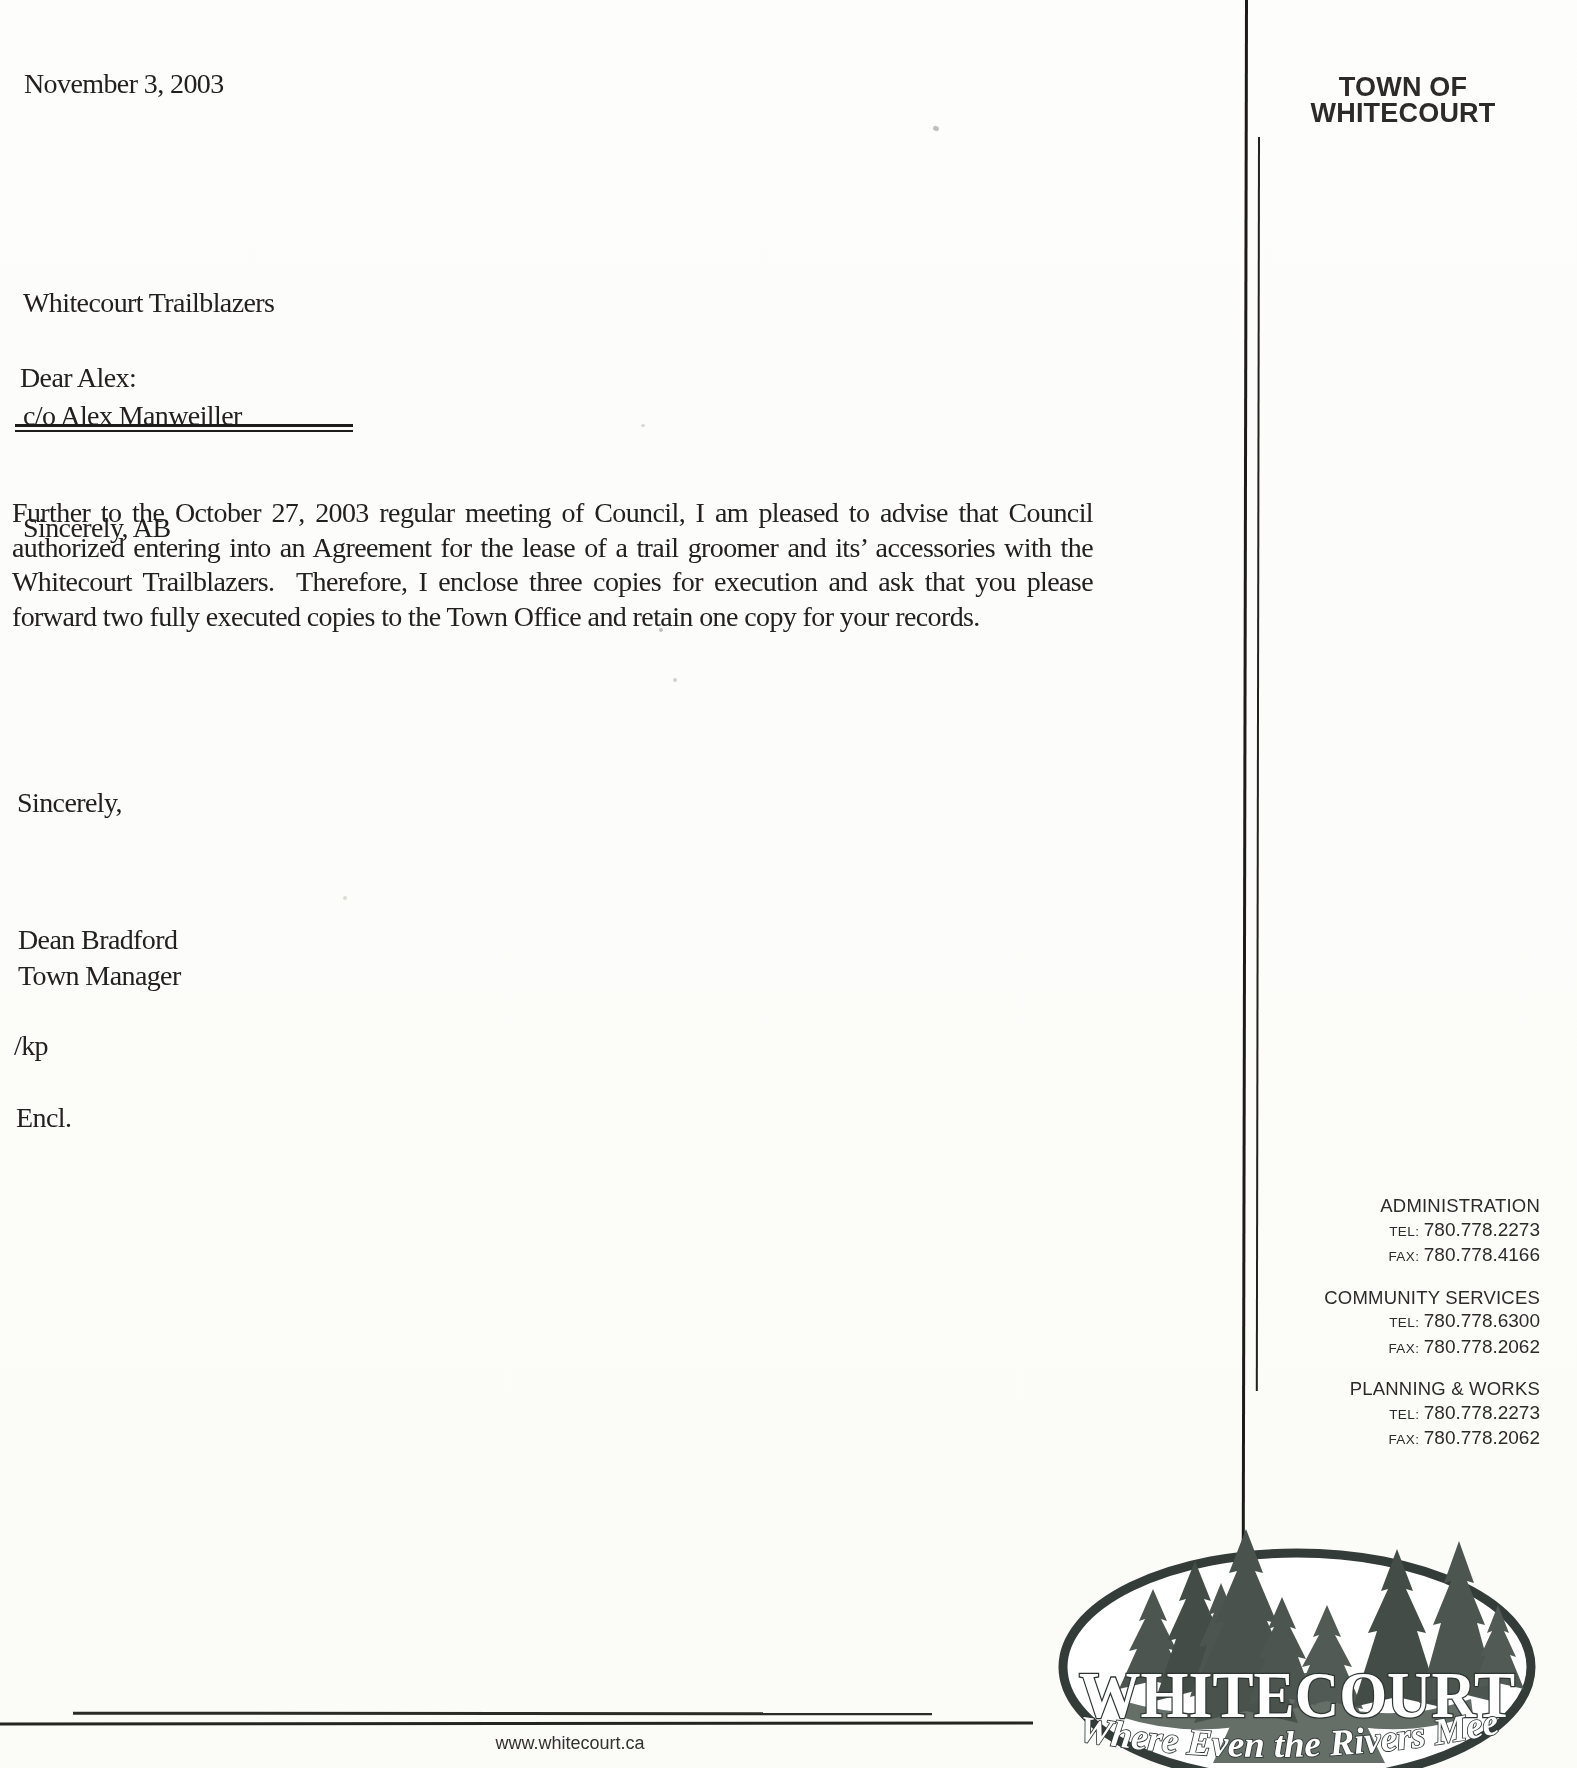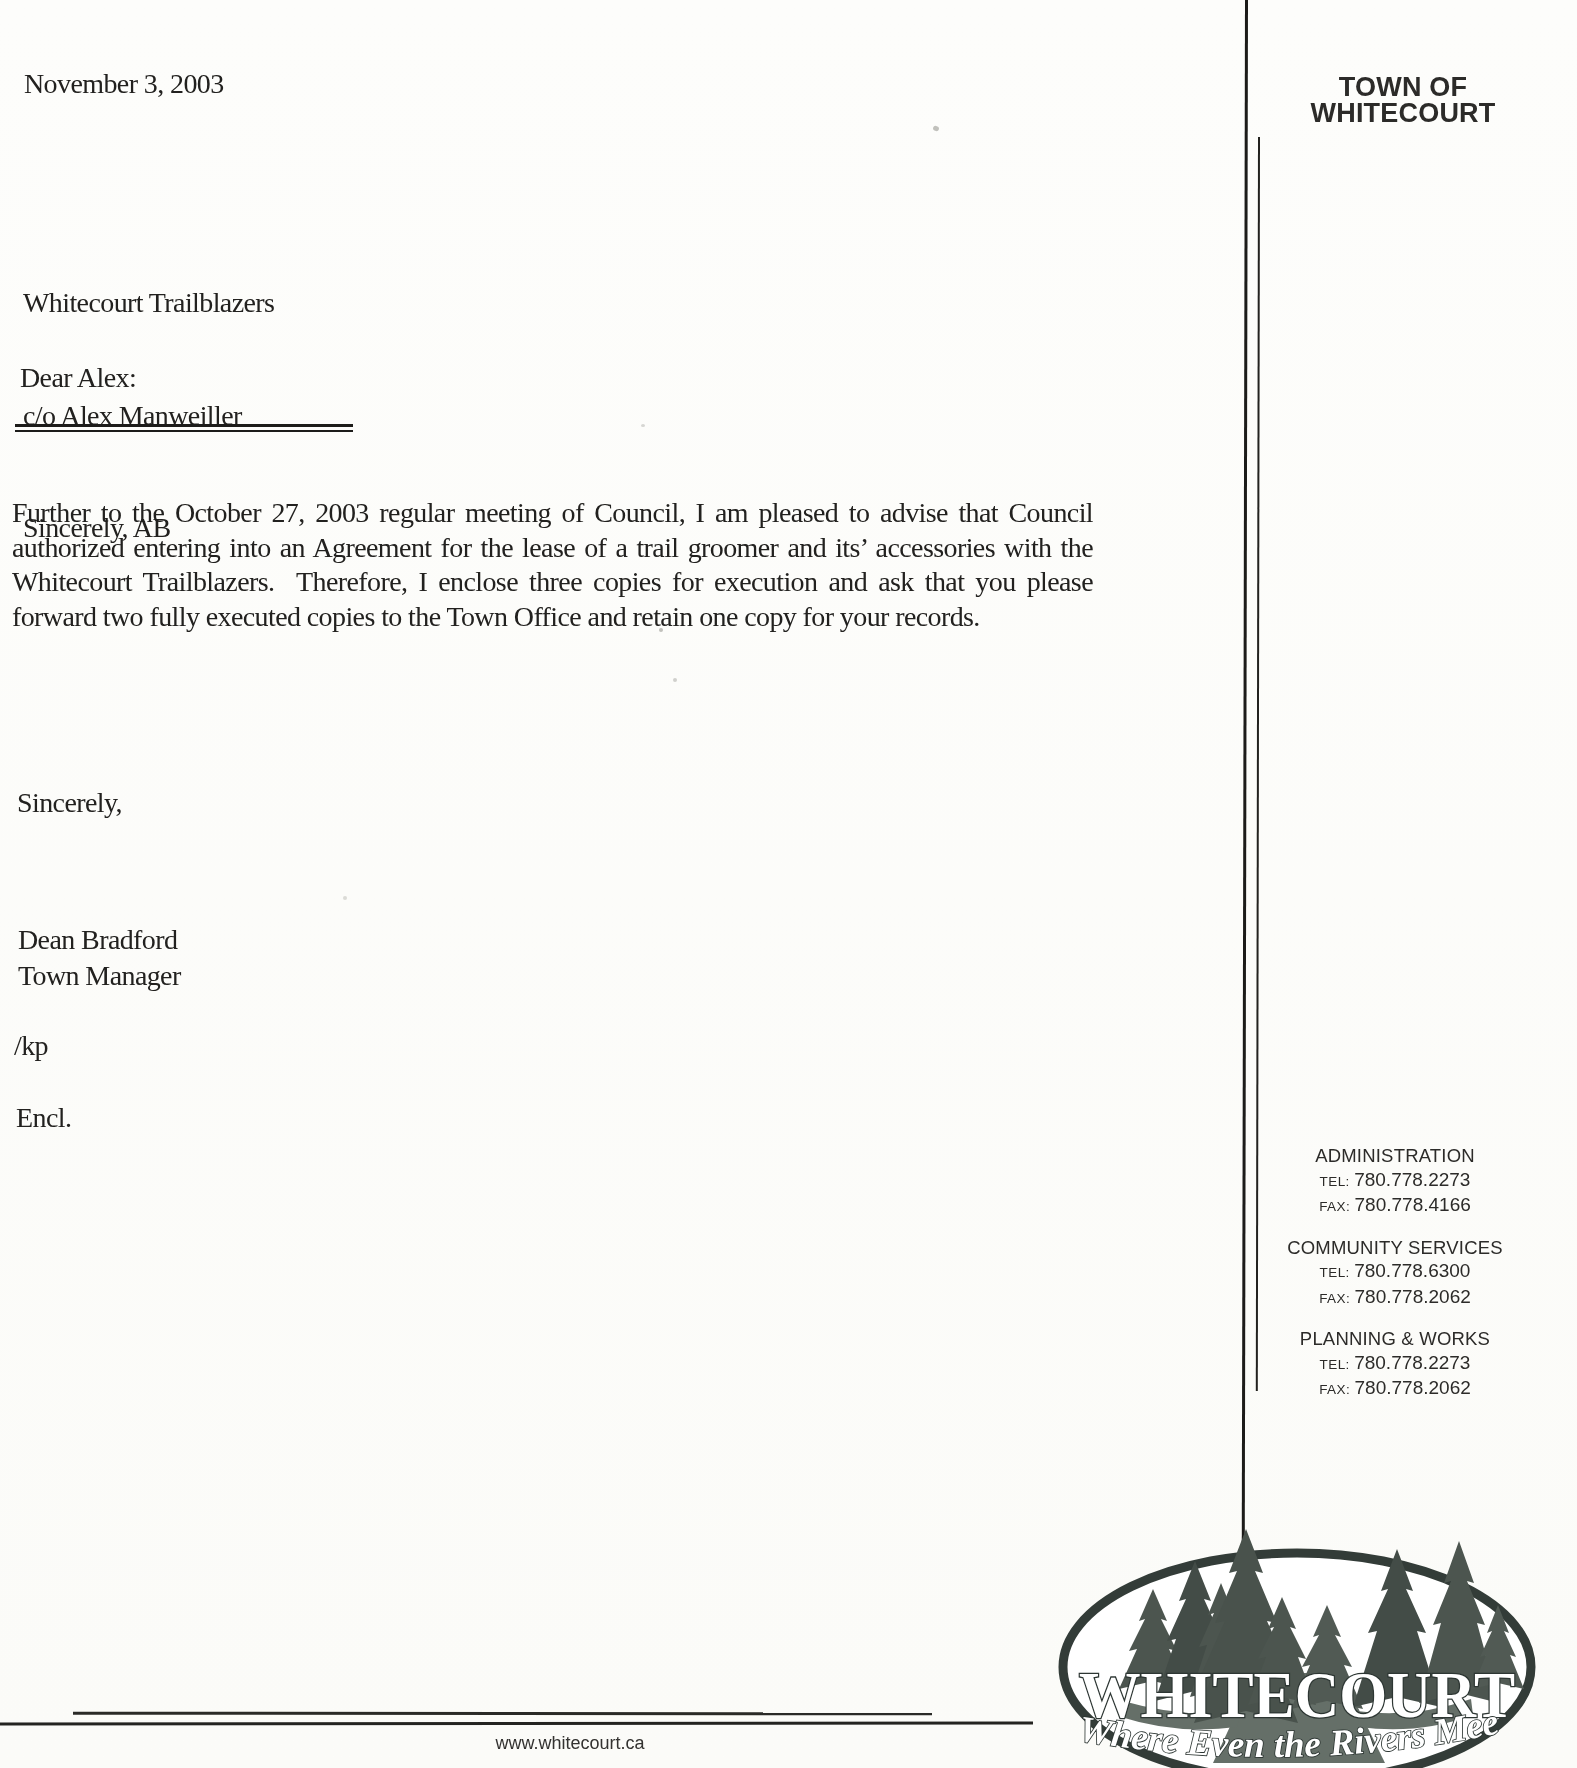--- a/index.html
+++ b/index.html
@@ -28,21 +28,21 @@
   .initials{left:14px;top:998px;}
   .enclosure{left:16px;top:1070px;}
   
   .vline-a{left:1245px;top:0;width:3px;height:1548px;background:#1c1b19;transform:rotate(0.12deg);transform-origin:top center;}
   .vline-b{left:1258px;top:137px;width:2.2px;height:1254px;background:#23221f;transform:rotate(0.10deg);transform-origin:top center;}
   
   .sans{font-family:"Liberation Sans",sans-serif;color:#2c2b29;}
   .letterhead{left:1262px;top:74px;width:282px;text-align:center;}
   .org-name{font-size:27px;font-weight:bold;letter-spacing:0.2px;line-height:26px;}
   .org-address{font-size:18.5px;line-height:24px;margin-top:3px;}
-  .departments{left:1250px;top:1144px;width:290px;text-align:center;}
+  .departments{left:1250px;top:1194px;width:290px;text-align:right;}
   .dept{margin-bottom:17px;line-height:23.5px;}
   .dept-name{font-size:18.5px;letter-spacing:0.2px;}
   .contact-label{font-size:13.5px;letter-spacing:0.4px;}
   .contact-num{font-size:19px;}
   
   .hline-upper{left:73px;top:1712px;width:859px;height:3px;background:#2a2a27;transform:rotate(0.05deg);}
   .hline-lower{left:0;top:1722px;width:1033px;height:3.4px;background:#242421;transform:rotate(-0.05deg);}
   .website{left:460px;top:1733px;width:220px;text-align:center;font-size:18px;color:#333230;}
   
   .logo-svg{left:1035px;top:1505px;}

